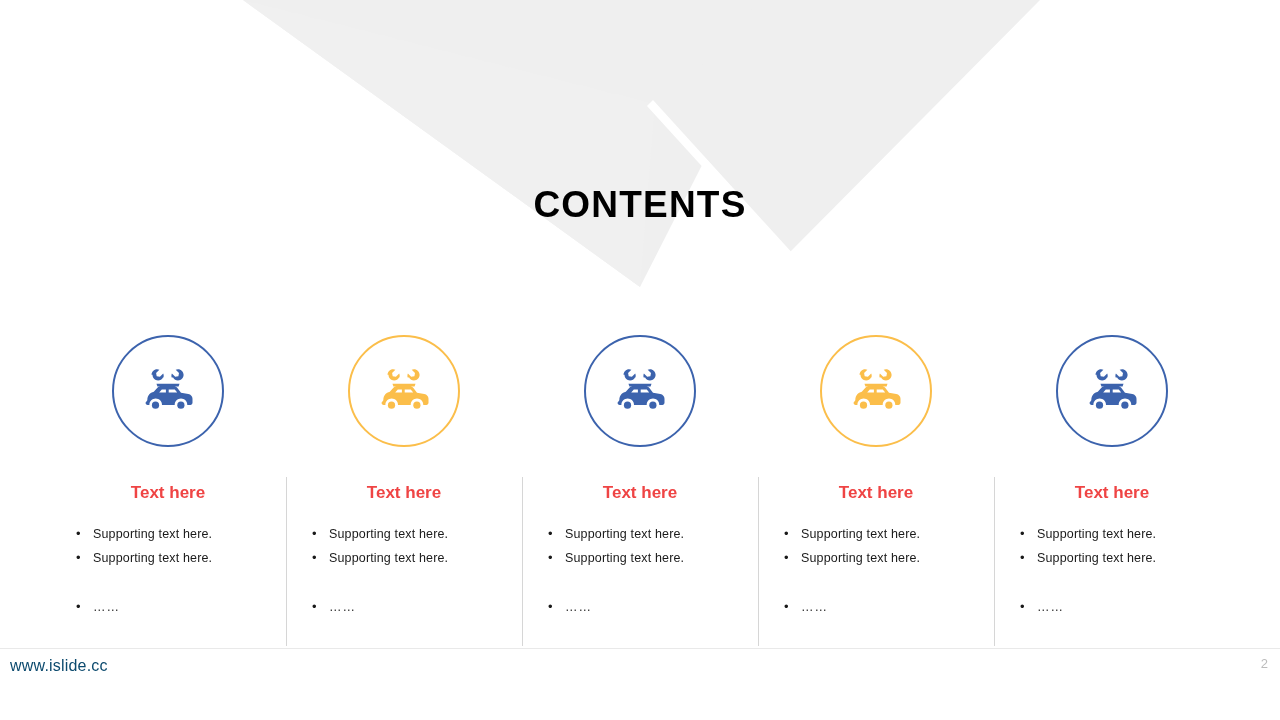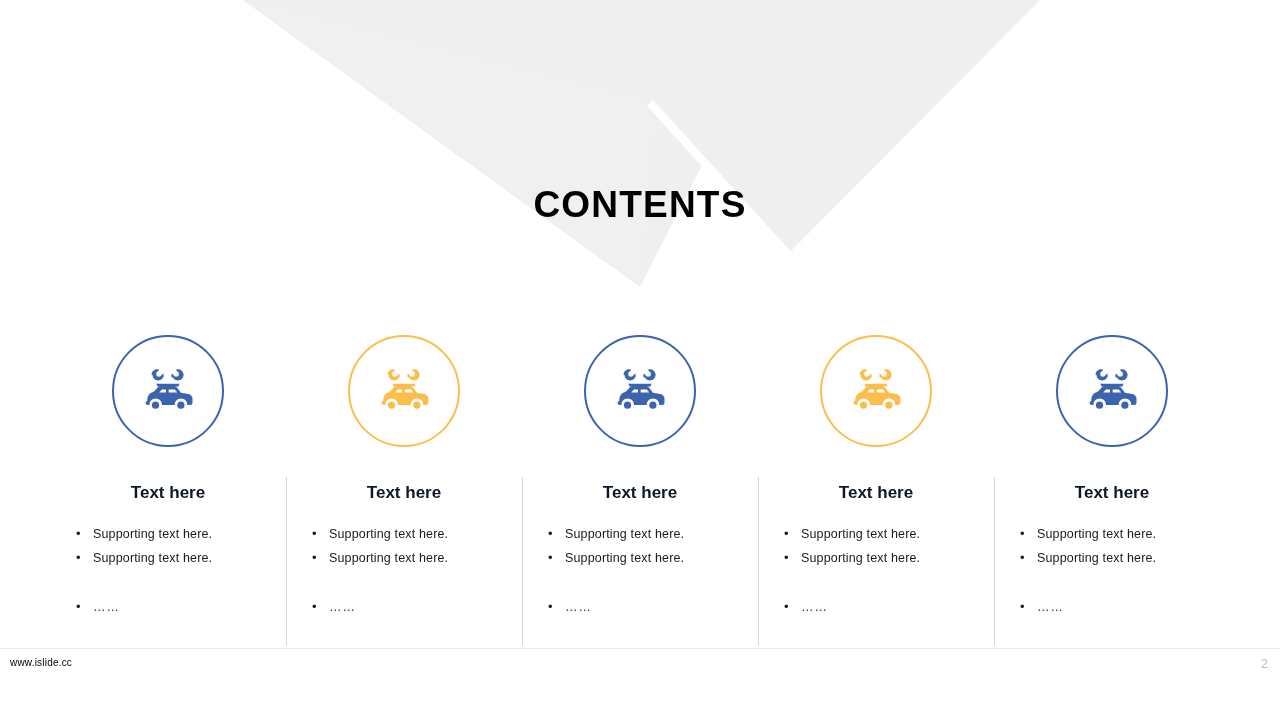--- a/index.html
+++ b/index.html
@@ -82,21 +82,21 @@
     justify-content: center;
     margin-top: 5px;
   }
   .icon-circle.accent-yellow { border-color: #fbbe4a; }
   .icon-circle svg { display: block; }
 
   .col-title {
     margin-top: 35px;
     font-size: 17px;
     font-weight: bold;
-    color: #0f172a;
+    color: #ef4444;
     line-height: 22px;
     text-align: center;
   }
 
   .bullets {
     margin-top: 18px;
     width: 100%;
     padding-left: 26px;
     box-sizing: border-box;
   }
@@ -130,22 +130,22 @@
     left: 0;
     top: 648px;
     width: 1280px;
     height: 1px;
     background: #e9e9e9;
   }
   #footer-url {
     position: absolute;
     left: 10px;
     top: 657px;
-    font-size: 10px;
-    color: #000000;
+    font-size: 16px;
+    color: #0c4a6e;
     letter-spacing: 0.2px;
   }
   #page-number {
     position: absolute;
     right: 12px;
     top: 656px;
     font-size: 13px;
     color: #bcbcbc;
   }
 </style>

